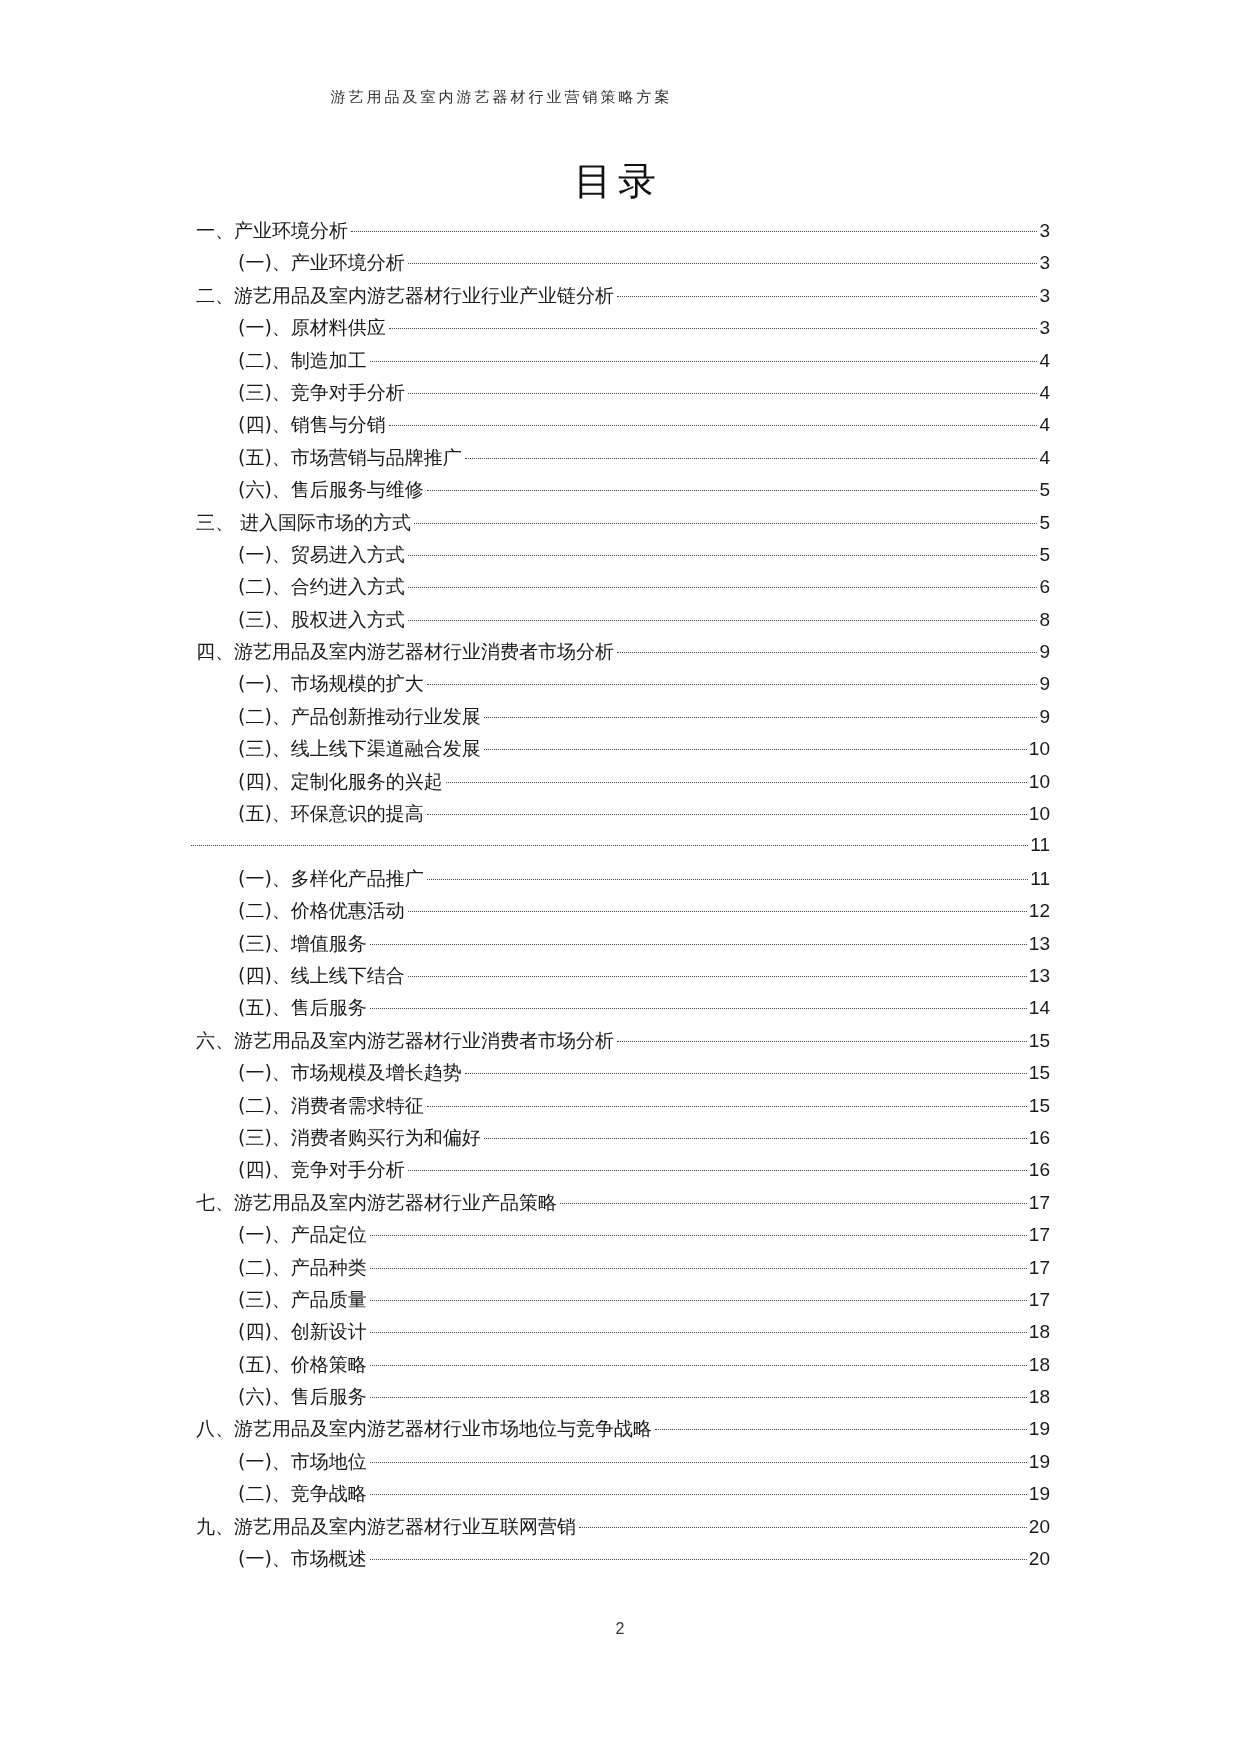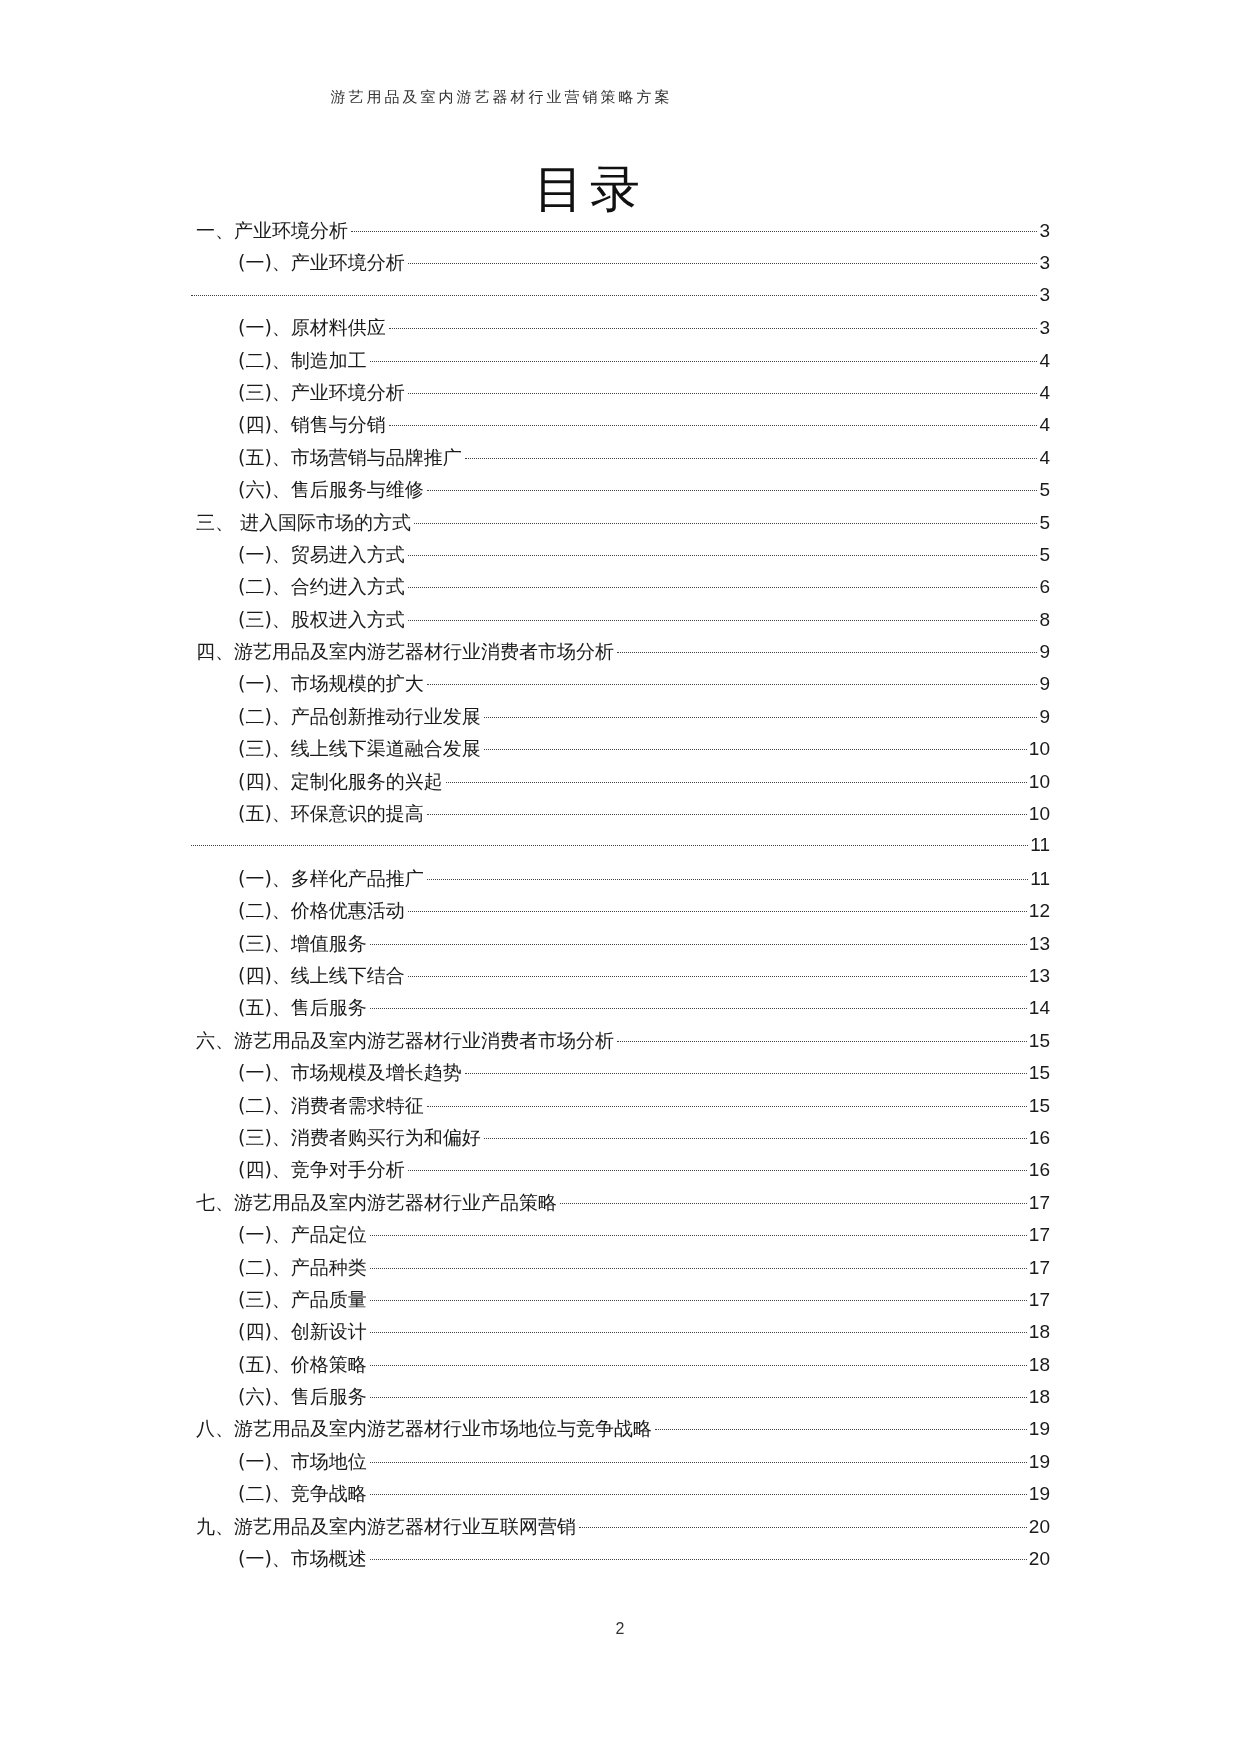--- a/index.html
+++ b/index.html
@@ -24,23 +24,24 @@
       font-size: 15px;
       letter-spacing: 3px;
       color: #333;
     }
     .toc-title {
       position: absolute;
       top: 156px;
       left: 0;
       width: 1180px;
       text-align: center;
-      font-size: 50px;
+      font-size: 38px;
       letter-spacing: 6px;
       color: #111;
+      padding-left: 28px;
     }
     .toc {
       position: absolute;
       top: 214px;
       left: 188px;
       width: 862px;
     }
     .toc-row {
       display: flex;
       align-items: baseline;
@@ -91,35 +92,36 @@
       <span class="label">一、产业环境分析</span>
       <span class="leader"></span>
       <span class="page">3</span>
     </div>
     <div class="toc-row level-2">
       <span class="label">(一)、产业环境分析</span>
       <span class="leader"></span>
       <span class="page">3</span>
     </div>
     <div class="toc-row level-1">
+      <span class="label">二、游艺用品及室内游艺器材行业行业产业链分析</span>
       <span class="leader"></span>
       <span class="page">3</span>
     </div>
     <div class="toc-row level-2">
       <span class="label">(一)、原材料供应</span>
       <span class="leader"></span>
       <span class="page">3</span>
     </div>
     <div class="toc-row level-2">
       <span class="label">(二)、制造加工</span>
       <span class="leader"></span>
       <span class="page">4</span>
     </div>
     <div class="toc-row level-2">
-      <span class="label">(三)、产业环境分析</span>
+      <span class="label">(三)、竞争对手分析</span>
       <span class="leader"></span>
       <span class="page">4</span>
     </div>
     <div class="toc-row level-2">
       <span class="label">(四)、销售与分销</span>
       <span class="leader"></span>
       <span class="page">4</span>
     </div>
     <div class="toc-row level-2">
       <span class="label">(五)、市场营销与品牌推广</span>

